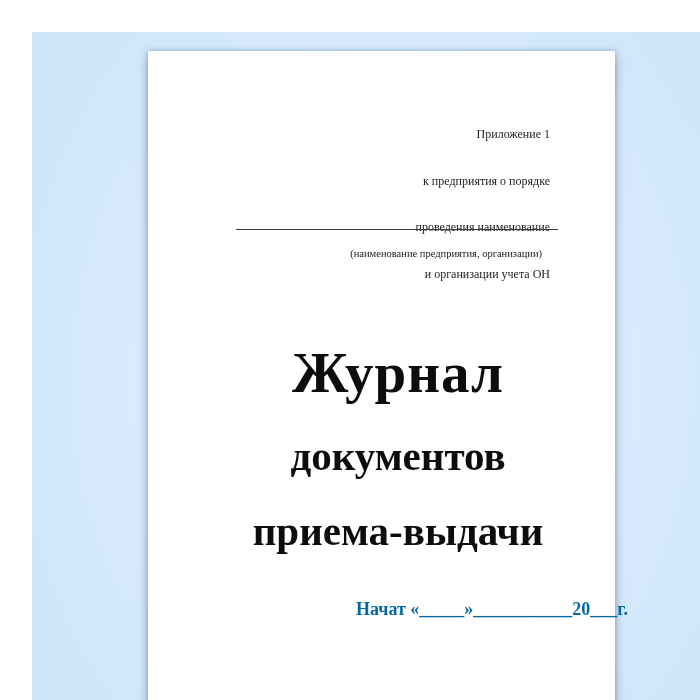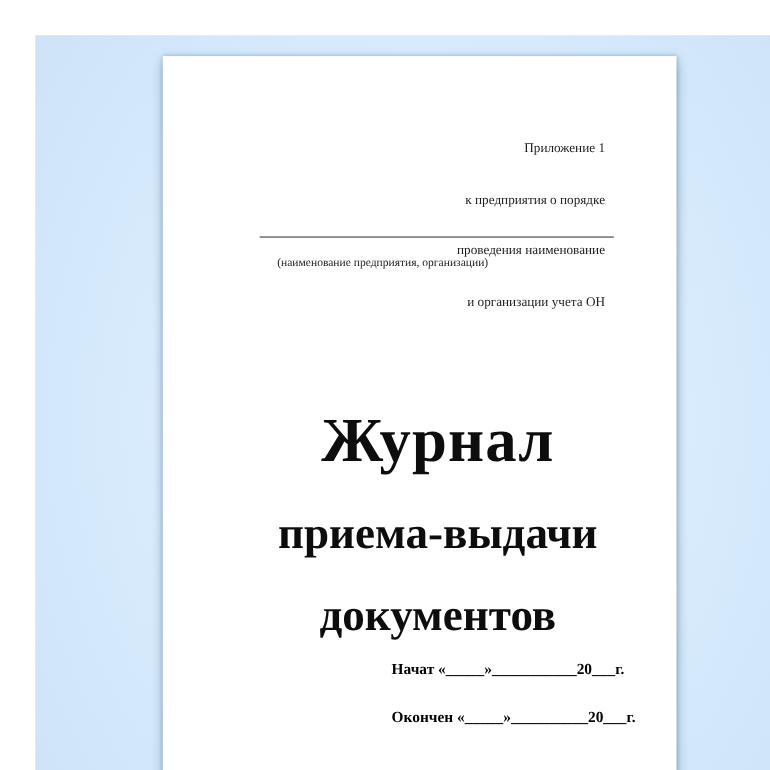--- a/index.html
+++ b/index.html
@@ -33,23 +33,23 @@
     right: 33px;
     text-align: right;
     font-size: 12px;
     line-height: 14.5px;
     color: #1c1c1c;
     white-space: nowrap;
   }
   .org-field {
     position: absolute;
     left: 72px;
-    top: 116px;
+    top: 130px;
     width: 354px;
-    text-align: left;
+    text-align: right;
   }
   .org-line {
     display: block;
     width: 100%;
     height: 26px;
     border-bottom: 1px solid #3a3a3a;
   }
   .org-caption {
     display: block;
     margin-top: 2px;
@@ -63,33 +63,32 @@
     top: 260px;
     width: 400px;
     text-align: center;
     font-weight: bold;
     color: #0d0d0d;
   }
   .title-main {
     font-size: 57px;
     line-height: 60px;
     letter-spacing: 1px;
-    margin-top: 28px;
   }
   .title-sub {
     font-size: 41px;
     line-height: 43px;
   }
   .date-row {
     position: absolute;
     left: 192px;
-    font-size: 14px;
+    font-size: 18px;
     line-height: 17px;
     font-weight: bold;
-    color: #000000;
+    color: #0369a1;
     white-space: nowrap;
   }
   .date-row.started  { top: 534px; }
   .date-row.finished { top: 577px; }
 </style>
 </head>
 <body>
 
 <div class="scene">
   <div class="page">
@@ -101,21 +100,20 @@
       <div>и организации учета ОН</div>
     </div>
 
     <div class="org-field">
       <span class="org-line"></span>
       <span class="org-caption">(наименование предприятия, организации)</span>
     </div>
 
     <div class="title-block">
       <div class="title-main">Журнал</div>
+      <div class="title-sub">документов</div>
       <div class="title-sub">приема-выдачи</div>
-      <div class="title-sub">документов</div>
     </div>
 
     <div class="date-row started">Начат «_____»___________20___г.</div>
-    <div class="date-row finished">Окончен «_____»__________20___г.</div>
 
   </div>
 </div>
 
 </body></html>

